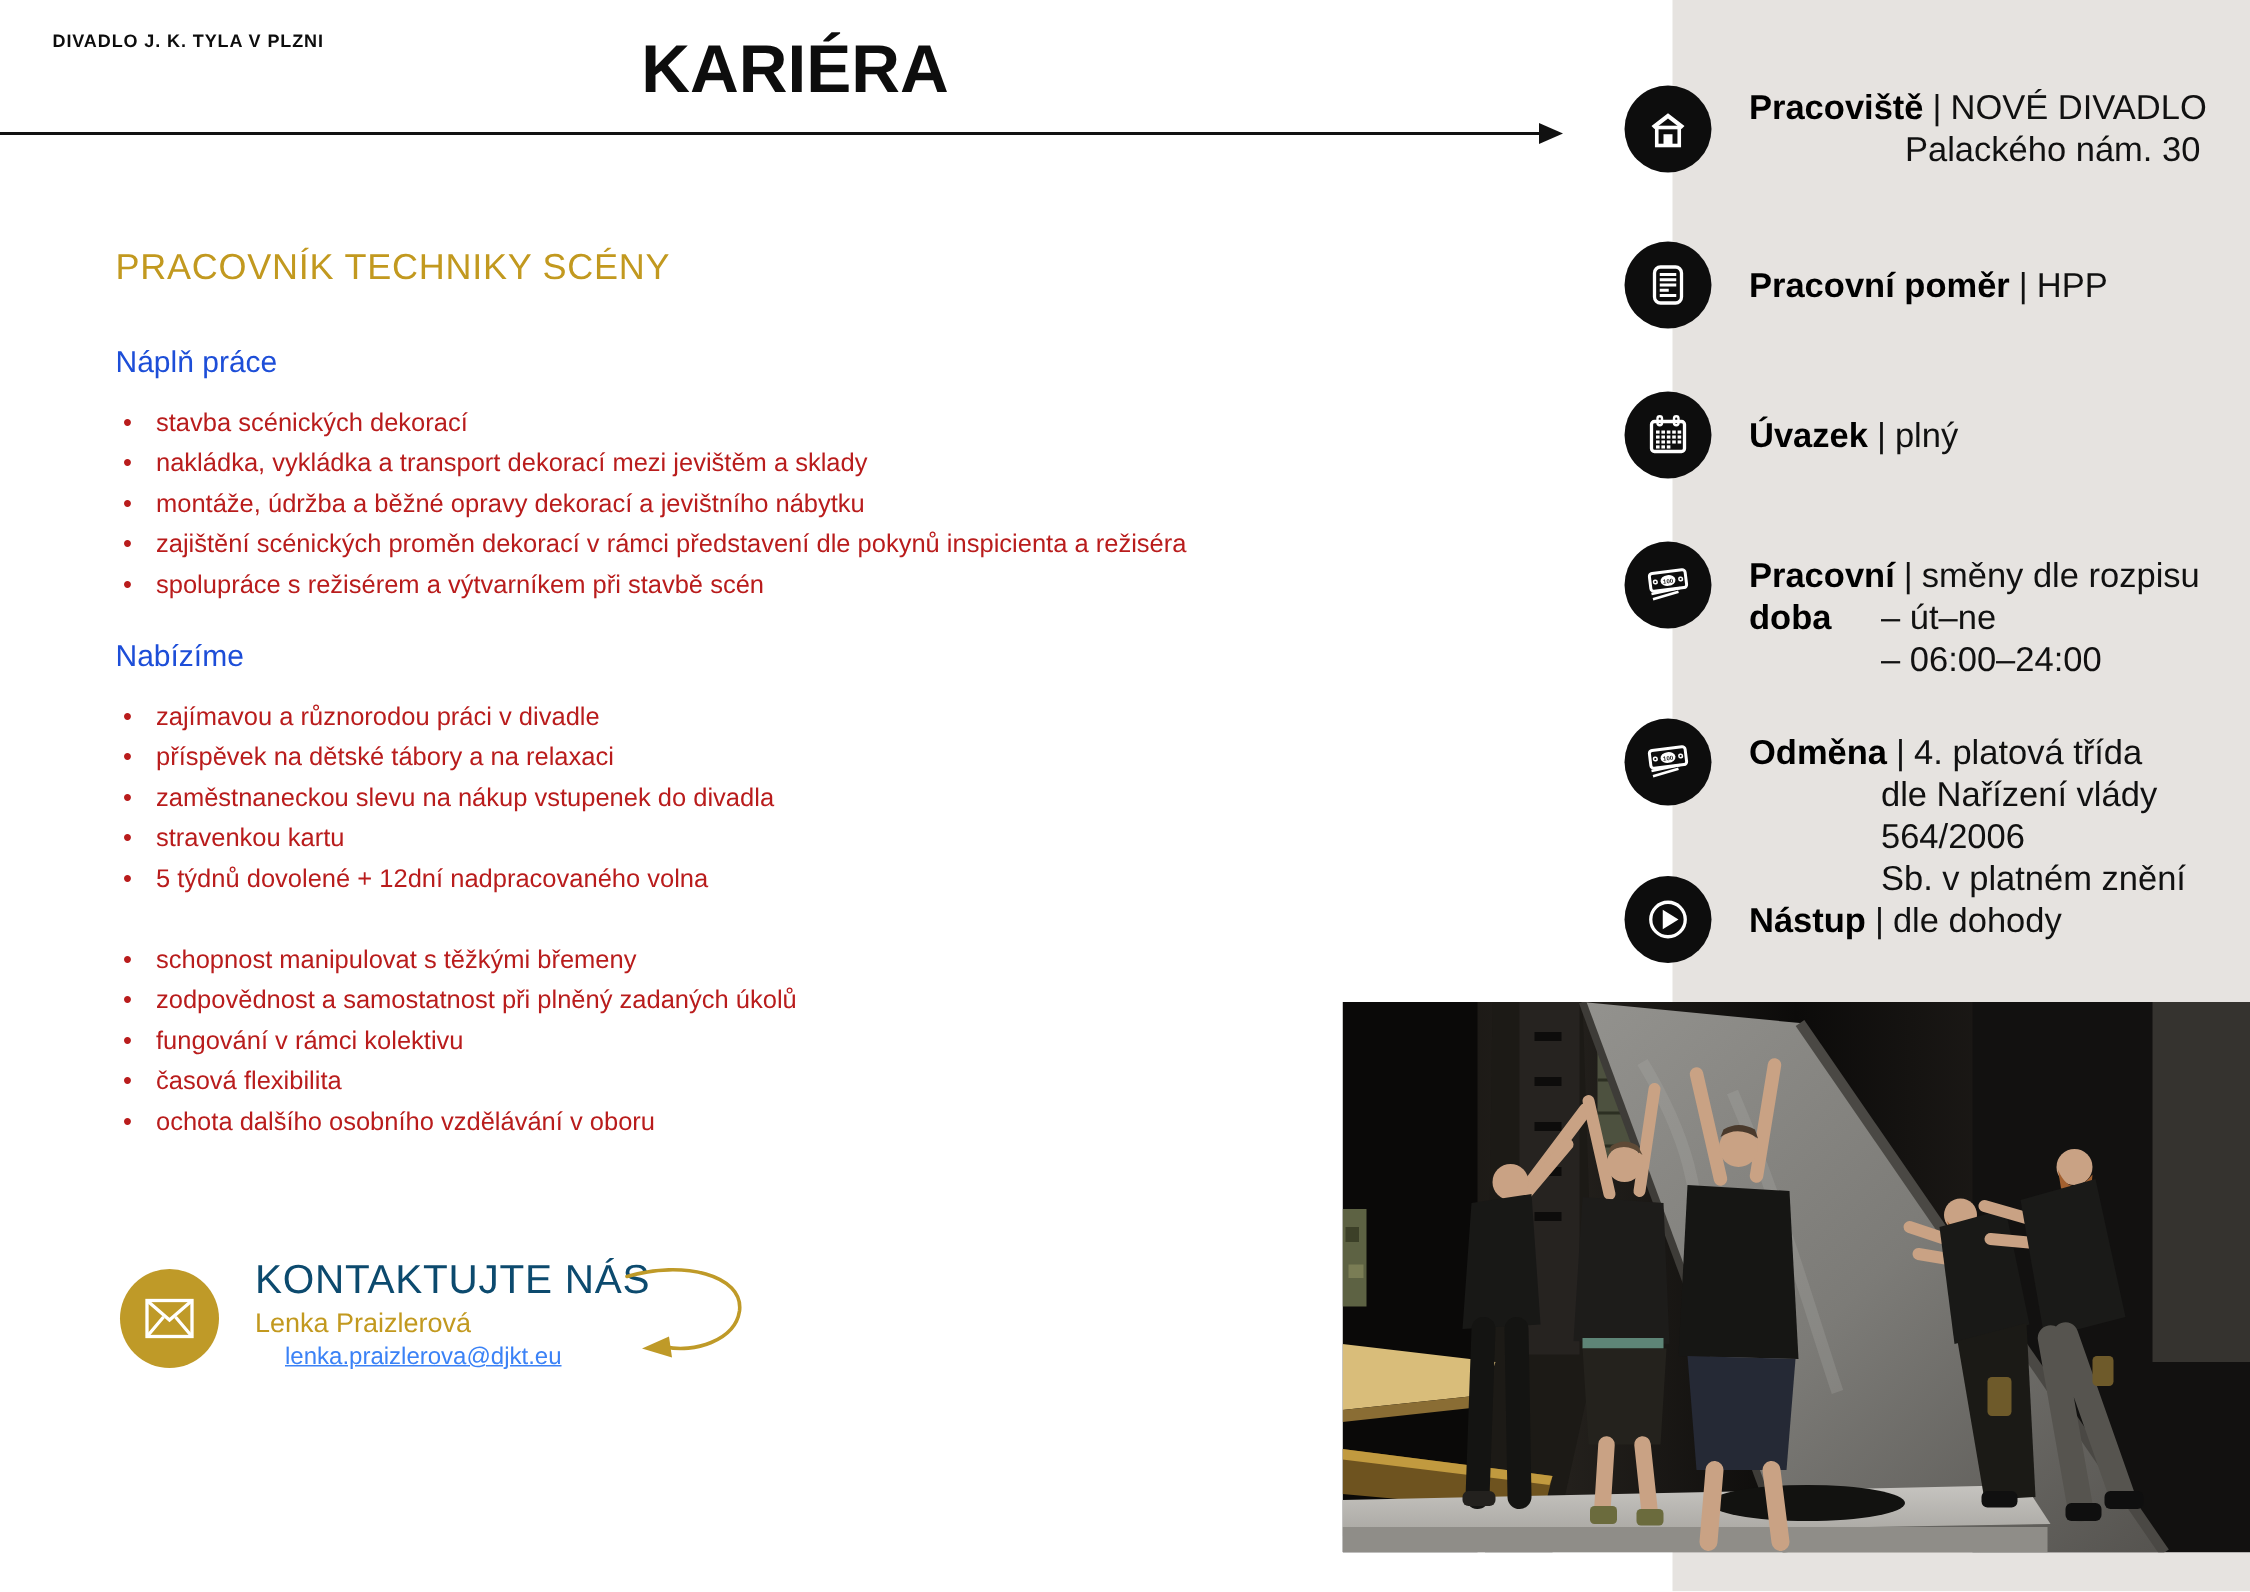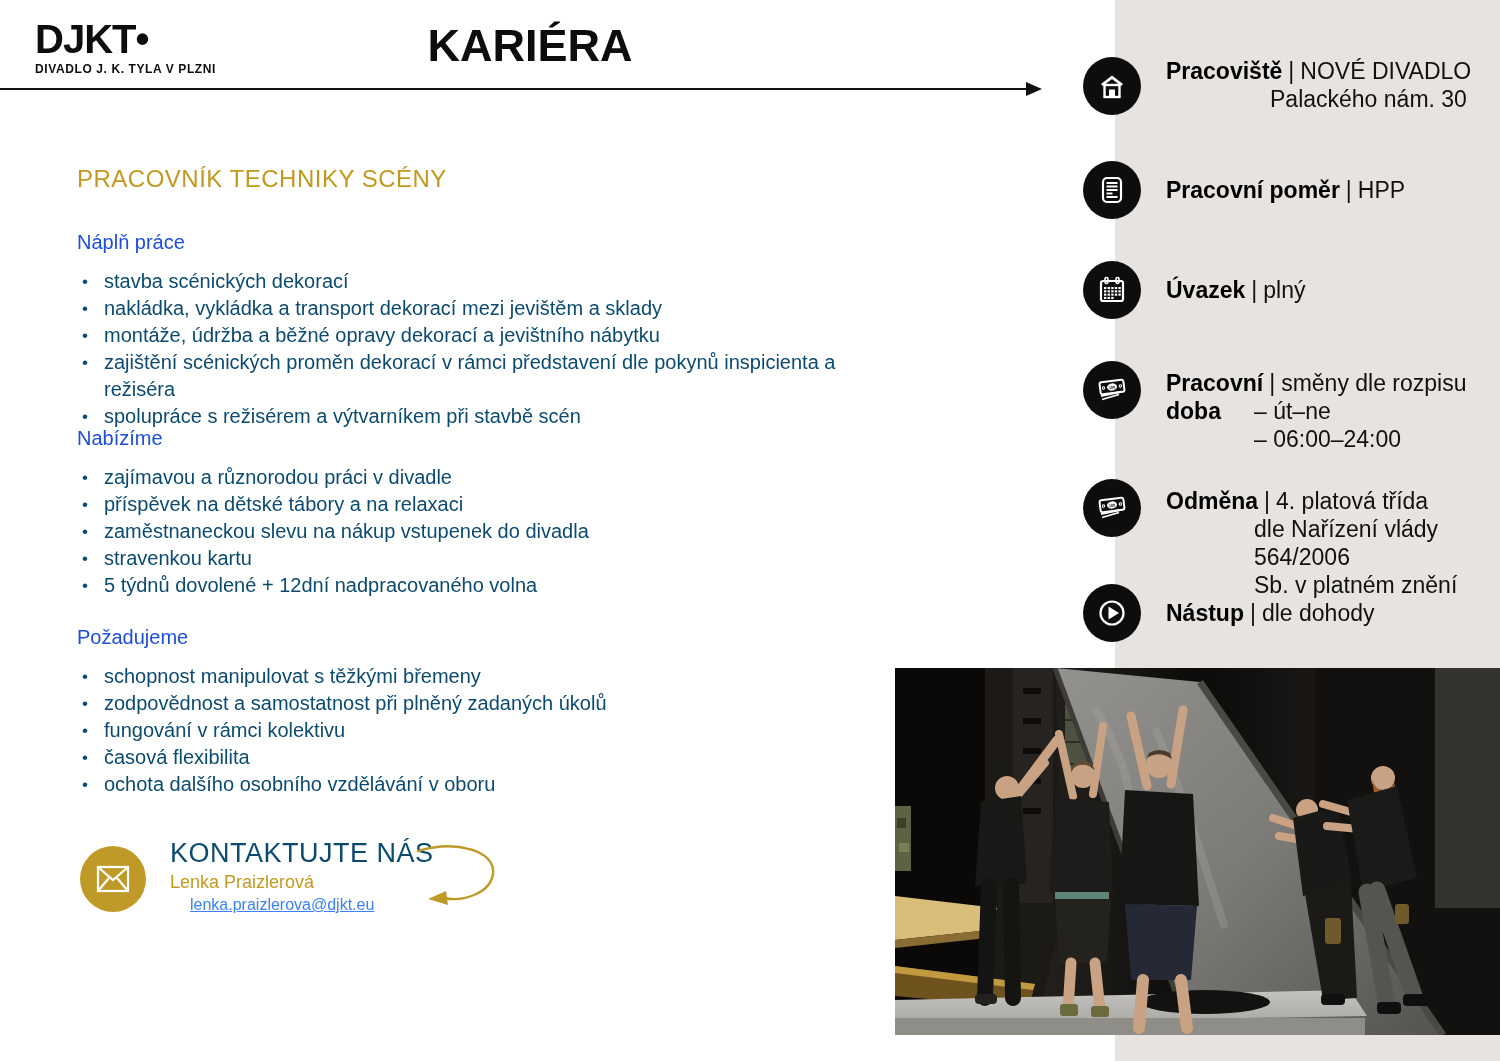--- a/index.html
+++ b/index.html
@@ -15,21 +15,21 @@
   .logo-sub { font-size:12px; font-weight:700; letter-spacing:.6px; color:#0d0d0d; margin-top:2px; }
   .page-title { position:absolute; left:330px; top:20px; width:400px; text-align:center; font-size:45px; font-weight:800; color:#0d0d0d; }
   .rule { position:absolute; left:0; top:88px; width:1030px; border-top:2px solid #111; }
   .rule-head { position:absolute; left:1026px; top:82px; width:0; height:0; border-left:16px solid #111; border-top:7px solid transparent; border-bottom:7px solid transparent; }
 
   
   .job-title { position:absolute; left:77px; top:165px; font-size:24px; color:#c2991f; letter-spacing:.5px; }
   .section { position:absolute; left:77px; width:760px; }
   .sec-head { font-size:20px; color:#1d4ed8; margin-bottom:14px; }
   .sec-list { list-style:none; }
-  .sec-list li { position:relative; padding-left:27px; font-size:20px; line-height:27px; color:#0c4a6e; }
+  .sec-list li { position:relative; padding-left:27px; font-size:17px; line-height:27px; color:#b91c1c; }
   .sec-list li::before { content:"•"; position:absolute; left:5px; top:0; font-size:17px; }
 
   
   .contact-circle { position:absolute; left:80px; top:846px; width:66px; height:66px; border-radius:50%; background:#bf9a28; display:flex; align-items:center; justify-content:center; }
   .contact-head { position:absolute; left:170px; top:838px; font-size:27px; color:#0c4a6e; letter-spacing:.5px; }
   .contact-name { position:absolute; left:170px; top:872px; font-size:18px; color:#c2991f; }
   .contact-email { position:absolute; left:170px; top:896px; font-size:16px; color:#3b82f6; text-decoration:underline; cursor:pointer;margin-left:20px; }
   .curve-arrow { position:absolute; left:400px; top:836px; }
 
   
@@ -46,21 +46,20 @@
   .photo { position:absolute; left:895px; top:668px; width:605px; height:367px; overflow:hidden; }
 </style>
 </head>
 <body>
 
 <div class="page">
 
   <div class="panel-bg"></div>
 
   <div class="logo">
-    <div class="logo-main">DJKT•</div>
     <div class="logo-sub">DIVADLO J. K. TYLA V PLZNI</div>
   </div>
   <div class="page-title">KARIÉRA</div>
   <div class="rule"></div>
   <div class="rule-head"></div>
 
   <div class="job-title">PRACOVNÍK TECHNIKY SCÉNY</div>
 
   <div class="section" style="top:231px">
     <div class="sec-head">Náplň práce</div>
@@ -78,21 +77,20 @@
     <ul class="sec-list">
       <li>zajímavou a různorodou práci v divadle</li>
       <li>příspěvek na dětské tábory a na relaxaci</li>
       <li>zaměstnaneckou slevu na nákup vstupenek do divadla</li>
       <li>stravenkou kartu</li>
       <li>5 týdnů dovolené + 12dní nadpracovaného volna</li>
     </ul>
   </div>
 
   <div class="section" style="top:626px">
-    <div class="sec-head">Požadujeme</div>
     <ul class="sec-list">
       <li>schopnost manipulovat s těžkými břemeny</li>
       <li>zodpovědnost a samostatnost při plněný zadaných úkolů</li>
       <li>fungování v rámci kolektivu</li>
       <li>časová flexibilita</li>
       <li>ochota dalšího osobního vzdělávání v oboru</li>
     </ul>
   </div>
 
   <div class="contact-circle">

